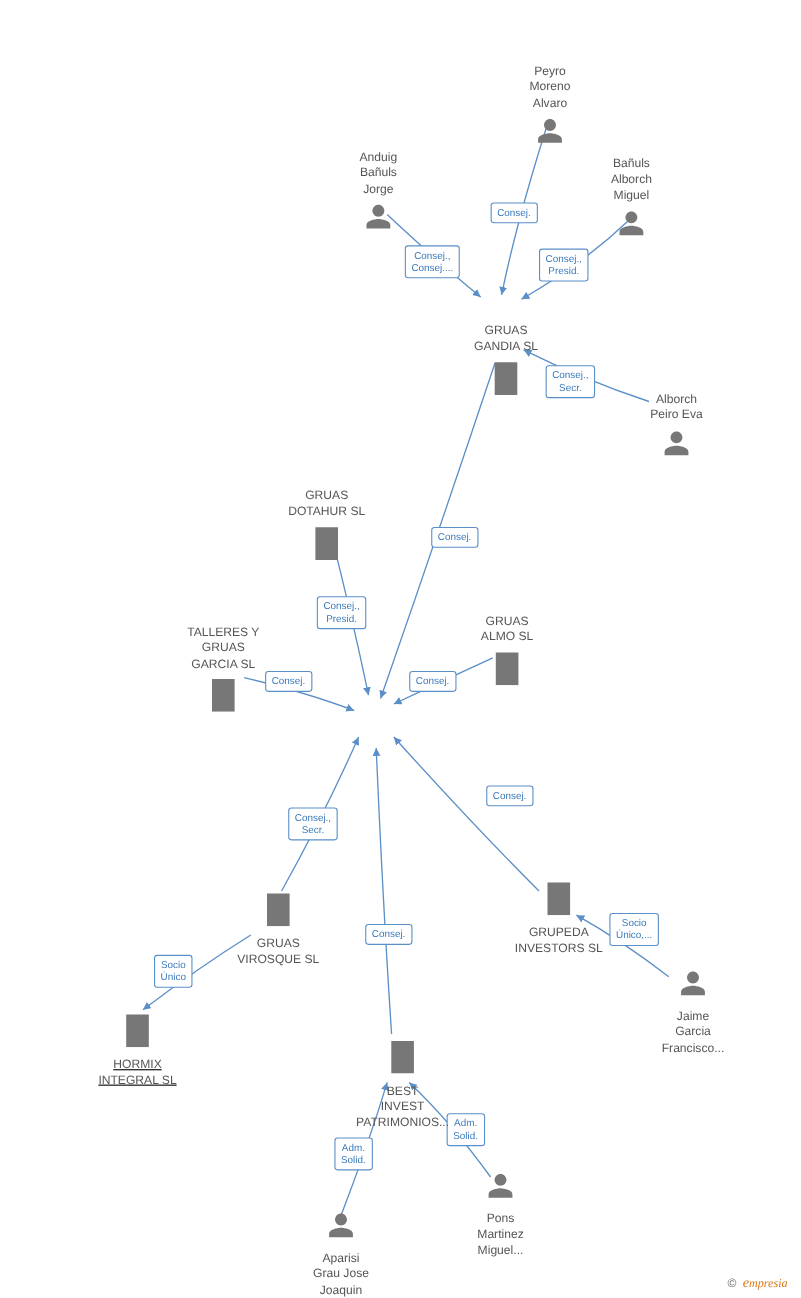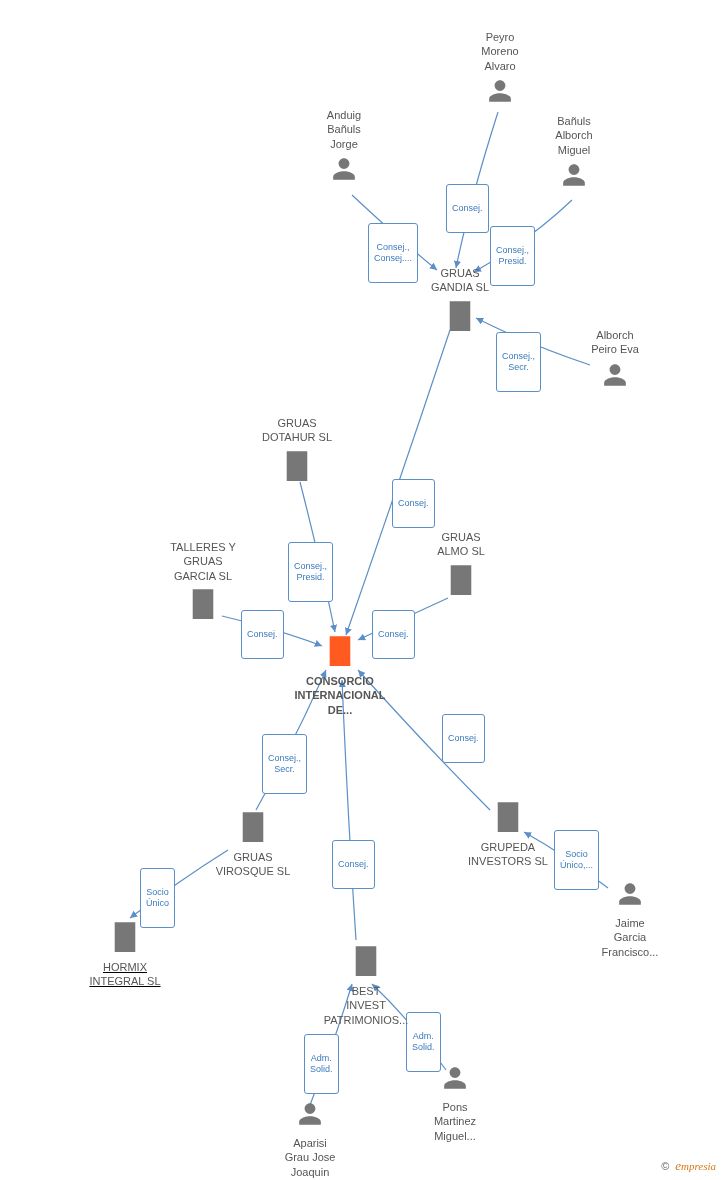--- a/index.html
+++ b/index.html
@@ -1,29 +1,29 @@
 <!DOCTYPE html>
 <html><head>
 <meta charset="utf-8">
 <style>
 * { margin: 0; padding: 0; box-sizing: border-box; }
 body { width: 728px; height: 1180px; background: #fff; font-family: Arial, sans-serif; position: relative; }
 .canvas { position: relative; width: 100%; height: 100%; }
 .node { position: absolute; text-align: center; }
-.node-label { font-size: 11px; color: #555; line-height: 1.3; margin-bottom: 4px; white-space: pre-line; }
+.node-label { font-size: 11px; color: #555; line-height: 1.3; margin-bottom: 4px; white-space: pre-line; margin-top: 28px; }
 .node-label-below { margin-top: 4px; margin-bottom: 0; }
 .building-icon { width: 28px; height: 32px; display: inline-block; }
 .person-icon { width: 26px; height: 28px; display: inline-block; }
 .edge-label {
   position: absolute;
   font-size: 9px;
   color: #3a7abd;
   border: 1px solid #5b8fc7;
   border-radius: 3px;
-  padding: 18px 5px;
+  padding: 3px 5px;
   background: #fff;
   text-align: center;
   line-height: 1.2;
   white-space: pre-line;
 }
 svg.edges { position: absolute; top: 0; left: 0; width: 100%; height: 100%; pointer-events: none; }
 .footer { position: absolute; right: 12px; bottom: 6px; font-size: 11px; color: #666; }
 .footer .brand { color: #d97a1a; font-style: italic; }
 </style>
 </head>
@@ -215,27 +215,19 @@
 </div>
 
 <div class="node" style="left:458px; top:800px; width:100px;">
   <svg class="building-icon" viewBox="0 0 24 28">
         <path fill="#777" d="M3 2h18v26H3V2zm3 3h3v3H6V5zm5 0h3v3h-3V5zm5 0h3v3h-3V5zM6 10h3v3H6v-3zm5 0h3v3h-3v-3zm5 0h3v3h-3v-3zM6 15h3v3H6v-3zm5 0h3v3h-3v-3zm5 0h3v3h-3v-3zM9 21h6v7H9v-7z"></path>
       </svg>
   <div class="node-label node-label-below">GRUPEDA
 INVESTORS SL</div>
 </div>
 
-<div class="node" style="left:290px; top:634px; width:100px;">
-  <svg class="building-icon" viewBox="0 0 24 28">
-        <path fill="#ff5a1f" d="M3 2h18v26H3V2zm3 3h3v3H6V5zm5 0h3v3h-3V5zm5 0h3v3h-3V5zM6 10h3v3H6v-3zm5 0h3v3h-3v-3zm5 0h3v3h-3v-3zM6 15h3v3H6v-3zm5 0h3v3h-3v-3zm5 0h3v3h-3v-3zM9 21h6v7H9v-7z"></path>
-      </svg>
-  <div class="node-label node-label-below" style="font-weight:bold;">CONSORCIO
-INTERNACIONAL
-DE...</div>
-</div>
 
 <div class="footer">
   <span>©</span>
   <span style="color:#d97a1a; font-style:italic; font-family:Georgia,serif;">&nbsp;</span><span class="brand" style="font-family:Georgia,serif;text-align:center;"><span style="font-size:13px;">e</span><span>mpresia</span></span>
 </div>
 
 </div>
 
 </body></html>

